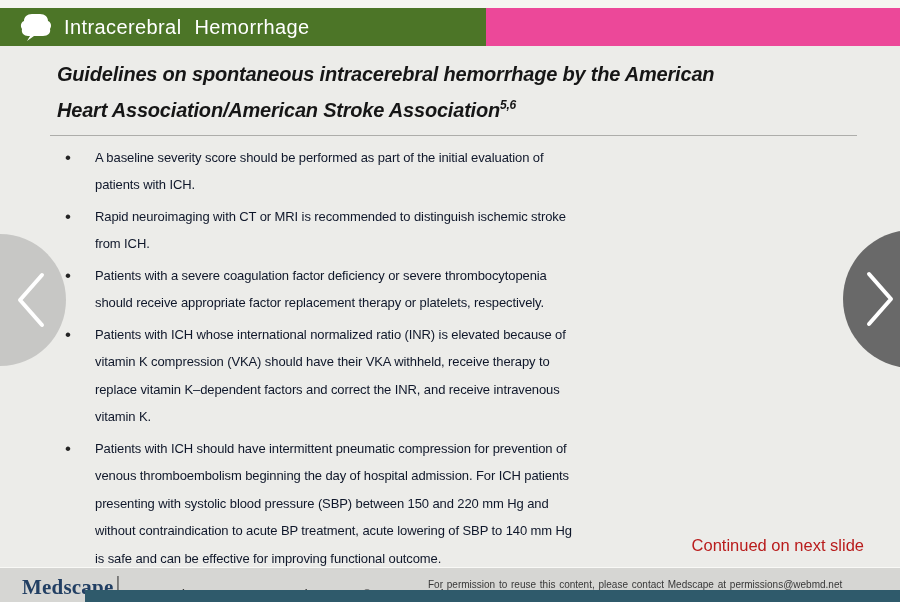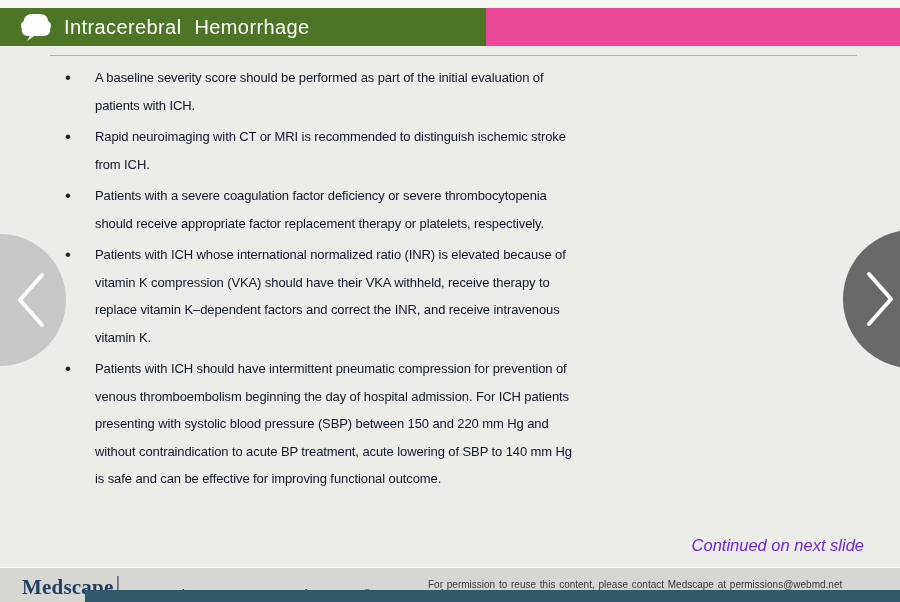--- a/index.html
+++ b/index.html
@@ -25,22 +25,22 @@
   .title-rule{margin:9px 43px 0 50px;border:none;border-top:1px solid #adadaa;height:0;}
   ul.bullets{list-style:none;margin:8px 38px 0 55px;padding:0;}
   ul.bullets li{
     position:relative;padding-left:40px;margin:0 0 4px 0;
     font-size:13px;line-height:27.5px;color:#0f172a;white-space:pre-line;letter-spacing:-0.1px;
   }
   ul.bullets li::before{
     content:"\2022";position:absolute;left:10px;top:0;font-size:17px;color:#242424;
   }
   .continued-note{
-    position:absolute;top:536px;right:36px;font-size:16.5px;font-style:italic;
-    color:#6d28d9;letter-spacing:0;z-index:3;margin-left:42px;
+    position:absolute;top:536px;right:36px;font-size:16.5px;
+    color:#b91c1c;letter-spacing:0;z-index:3;margin-left:42px;
   }
   
   .nav-circle{position:absolute;border-radius:50%;z-index:4;cursor:pointer;}
   .nav-prev{left:-66px;top:234px;width:132px;height:132px;background:#c7c7c5;}
   .nav-next{left:843px;top:230px;width:138px;height:138px;background:#696969;}
   .nav-prev svg{position:absolute;left:78px;top:37px;}
   .nav-next svg{position:absolute;left:16px;top:40px;}
   
   .footer{
     position:absolute;top:567px;left:0;width:900px;height:35px;background:#d6d6d3;
@@ -66,20 +66,24 @@
     <span class="brain-wrap">
       <svg width="34" height="30" viewBox="0 0 34 30">
         <path d="M13 2 C8 2 5 5 5 9 C2 10 1 14 3 17 C2 21 5 24 9 24 L11 24 L8 29 L15 24 L24 24 C29 24 32 21 31 17 C33 14 32 10 29 9 C29 5 26 2 21 2 Z" fill="#ffffff"></path>
       </svg>
     </span>
     <span class="header-title">Intracerebral Hemorrhage</span>
   </div>
 </div>
 
 <div class="slide-area">
+  <div class="slide-title">
+    <div>Guidelines on spontaneous intracerebral hemorrhage by the American</div>
+    <div><span>Heart Association/American Stroke Association</span><sup>5,6</sup></div>
+  </div>
   <hr class="title-rule">
   <ul class="bullets">
     <li>A baseline severity score should be performed as part of the initial evaluation of
 patients with ICH.</li>
     <li>Rapid neuroimaging with CT or MRI is recommended to distinguish ischemic stroke
 from ICH.</li>
     <li>Patients with a severe coagulation factor deficiency or severe thrombocytopenia
 should receive appropriate factor replacement therapy or platelets, respectively.</li>
     <li>Patients with ICH whose international normalized ratio (INR) is elevated because of
 vitamin K compression (VKA) should have their VKA withheld, receive therapy to

